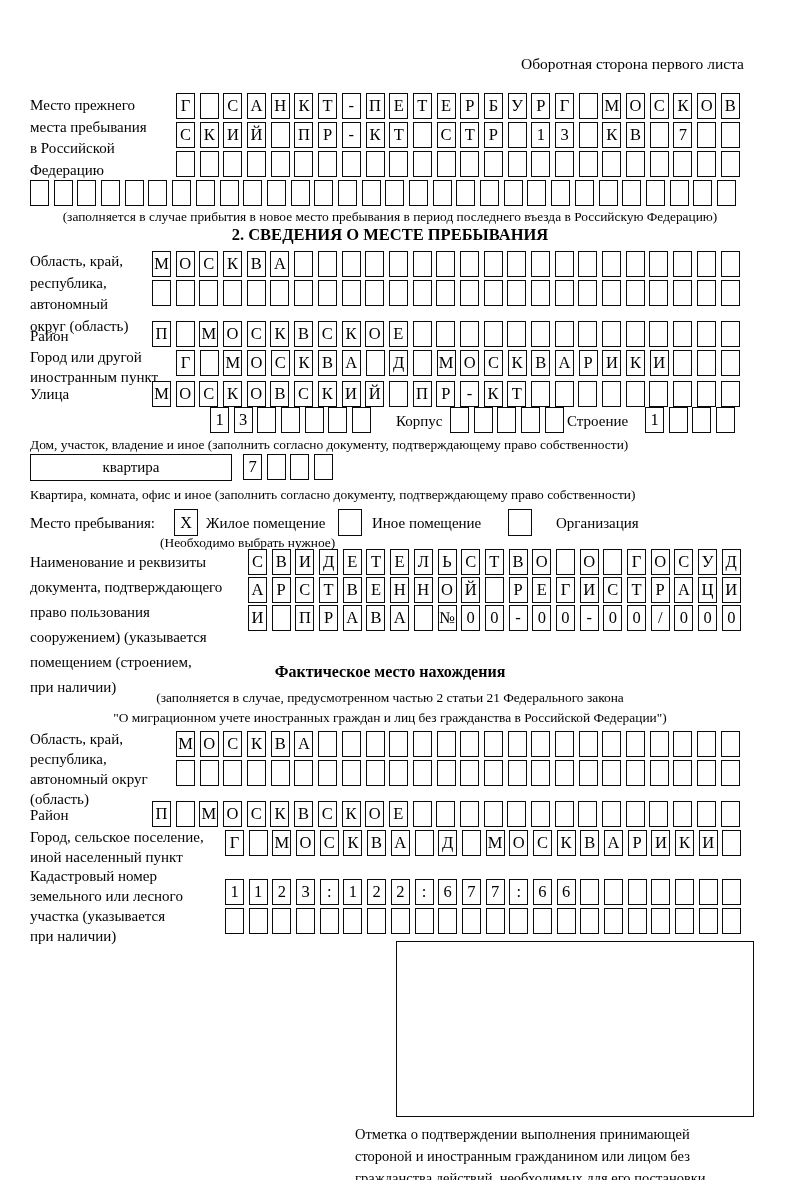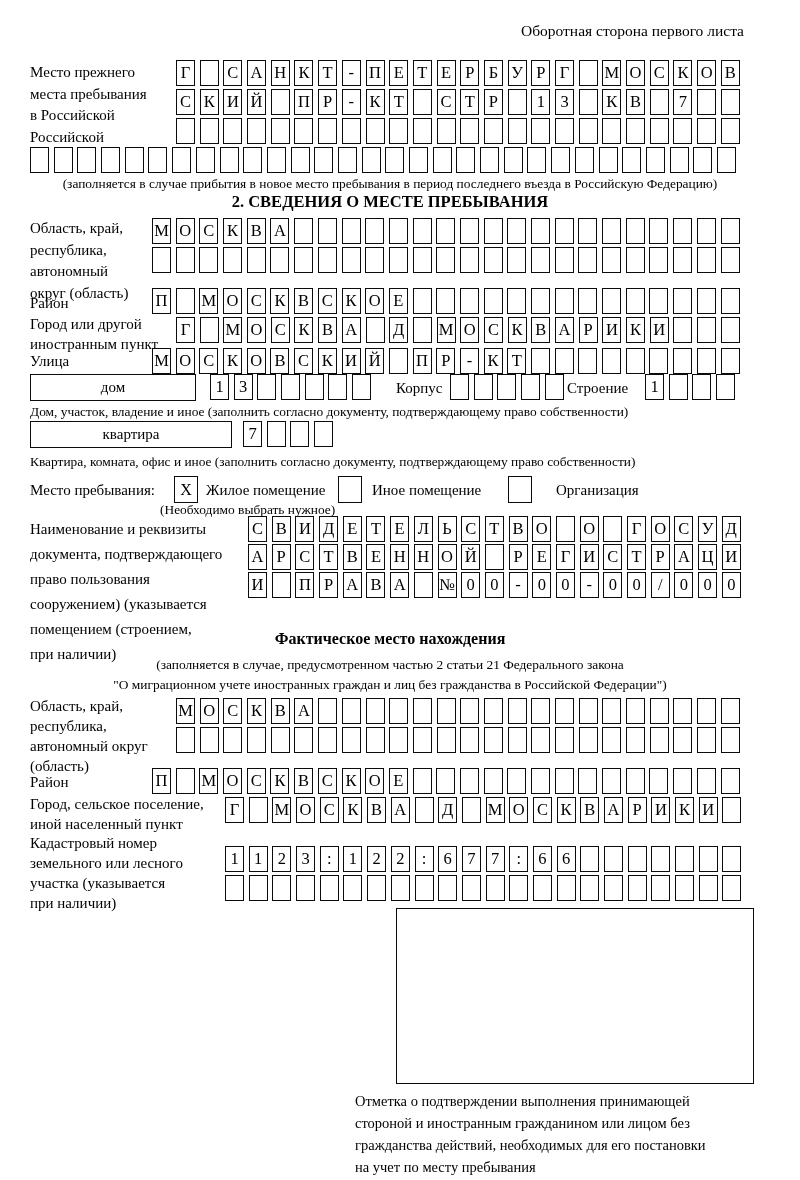--- a/index.html
+++ b/index.html
@@ -1,18 +1,18 @@
 <!DOCTYPE html>
 <html><head>
 <meta charset="utf-8">
 <style>
   html,body{margin:0;padding:0;background:#ffffff;}
   #page{position:relative;width:800px;height:1180px;background:#fff;
         font-family:"Liberation Serif",serif;color:#000;overflow:hidden;}
-  .abs{position:absolute;}
+  .abs{position:absolute;margin-top:33px;}
   .cells{display:flex;gap:4.7px;}
   .cell{flex:0 0 19px;width:19px;height:26px;box-sizing:border-box;
         border:1.6px solid #0b0b0b;display:flex;align-items:center;justify-content:center;
         font-size:16.5px;line-height:1;background:#fff;}
   .lbl{font-size:15px;line-height:21.5px;white-space:nowrap;}
   .lbl2{font-size:15px;line-height:20px;white-space:nowrap;}
   .note{font-size:13.4px;white-space:nowrap;}
   .center{left:0;width:780px;text-align:center;}
   .heading{font-weight:bold;font-size:16.5px;}
   .wbox{box-sizing:border-box;border:1.7px solid #0b0b0b;display:flex;align-items:center;
@@ -26,21 +26,21 @@
 <body>
 
 <div id="page">
 
   <div class="abs lbl" style="top:20px;right:56px;font-size:15.5px">Оборотная сторона первого листа</div>
 
   <div class="abs lbl" style="left:30px;top:62px">
     <div>Место прежнего</div>
     <div>места пребывания</div>
     <div>в Российской</div>
-    <div>Российской</div>
+    <div>Федерацию</div>
   </div>
   <div class="abs cells" style="left:176px;top:60px">
       <span class="cell">Г</span>
       <span class="cell"></span>
       <span class="cell">С</span>
       <span class="cell">А</span>
       <span class="cell">Н</span>
       <span class="cell">К</span>
       <span class="cell">Т</span>
       <span class="cell">-</span>
@@ -292,23 +292,20 @@
       <span class="cell"></span>
       <span class="cell"></span>
       <span class="cell"></span>
       <span class="cell"></span>
       <span class="cell"></span>
       <span class="cell"></span>
       <span class="cell"></span>
       <span class="cell"></span>
     </div>
 
-  <div class="abs wbox" style="left:30px;top:374px;width:166px;height:27px">
-    <span>дом</span>
-  </div>
   <div class="abs cells" style="left:210px;top:374px">
       <span class="cell">1</span>
       <span class="cell">3</span>
       <span class="cell"></span>
       <span class="cell"></span>
       <span class="cell"></span>
       <span class="cell"></span>
       <span class="cell"></span>
     </div>
   <div class="abs lbl" style="left:396px;top:378px">Корпус</div>

